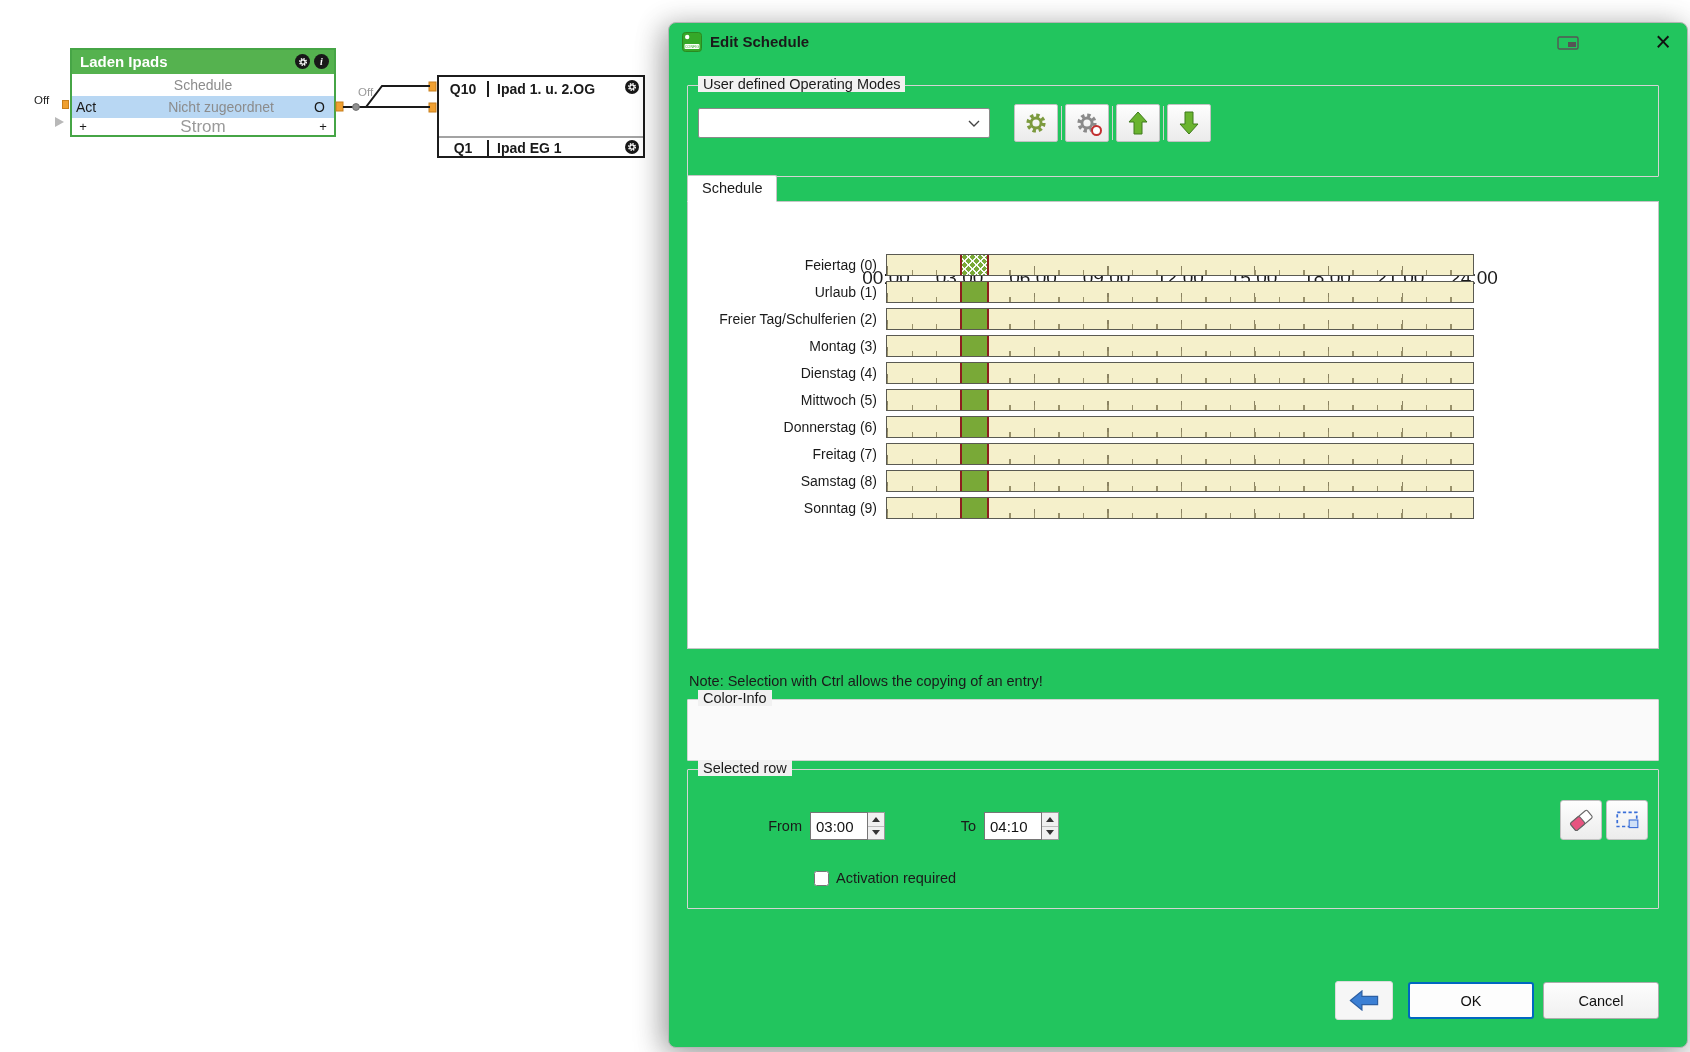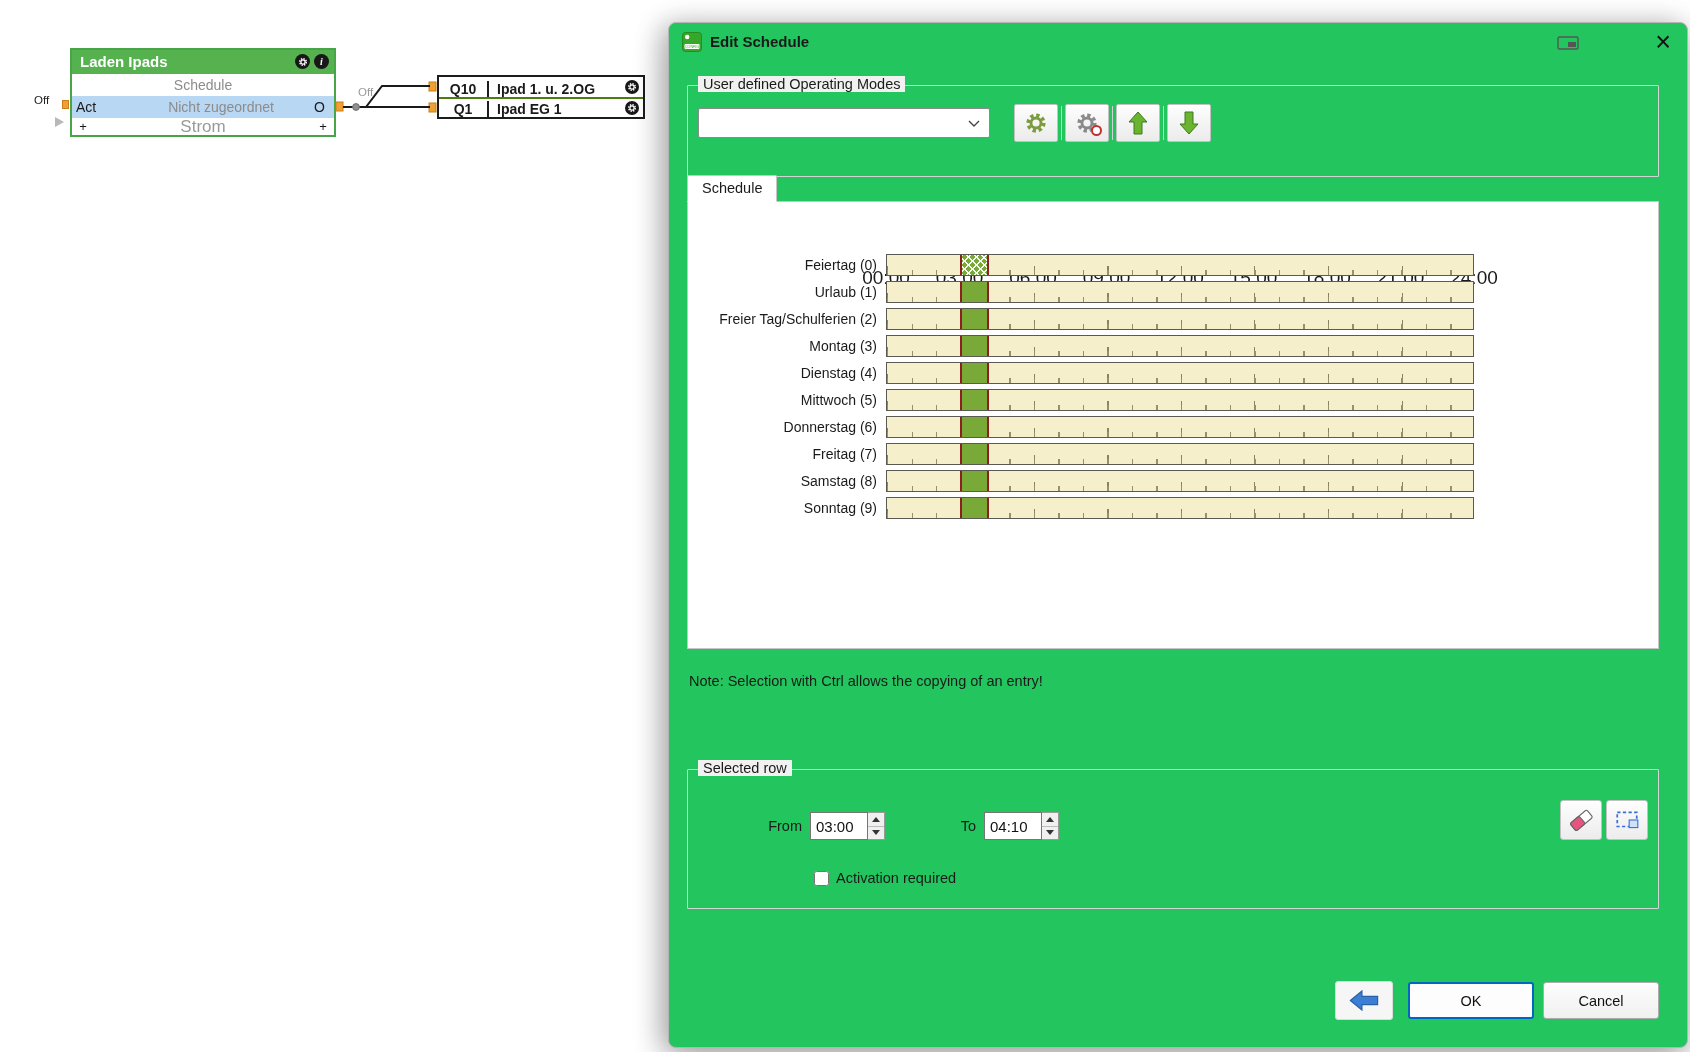--- a/index.html
+++ b/index.html
@@ -23,21 +23,21 @@
   .frow.strom { height:17px; }
   .frow.strom .pl { width:22px; text-align:center; font-size:13px; }
   .frow.strom .mid { flex:1; text-align:center; color:#9a9a9a; font-size:17px; }
   .off-label { position:absolute; font-size:11.5px; }
   .nub { position:absolute; background:#f0a030; border:1px solid #c87f1c; }
   .in-arrow { position:absolute; width:0; height:0; border-top:5px solid transparent; border-bottom:5px solid transparent; border-left:9px solid #b8b8b8; }
   .wires { position:absolute; left:0; top:0; pointer-events:none; }
 
   .qgroup { position:absolute; left:437px; top:75px; width:208px; border:2px solid #1c1c1c; background:#fff; }
   .qrow { display:flex; align-items:flex-end; height:20px; position:relative; }
-  .qrow + .qrow { border-top:2px solid #4d7c0f; }
+  .qrow + .qrow { border-top:2px solid #a3a3a3;margin-top:39px; }
   .qport { width:50px; border-right:2px solid #1c1c1c; display:flex; align-items:center; justify-content:center; font-weight:bold; font-size:14px; }
   .qlabel { flex:1; padding-left:8px; font-weight:bold; font-size:14px; display:flex; align-items:center; }
   .qgear { position:absolute; right:4px; top:50%; transform:translateY(-50%); width:14px; height:14px; border-radius:50%; background:#181818; color:#fff; display:flex; align-items:center; justify-content:center; }
   .qgear svg { width:10px; height:10px; }
 
   
   .dialog { position:absolute; left:668px; top:22px; width:1020px; height:1026px; background:#22c55e; border:1px solid #b5b5b5; border-radius:8px; box-shadow:-8px 0 26px rgba(0,0,0,.18), 0 12px 34px rgba(0,0,0,.28); }
   .titlebar { position:absolute; left:0; top:0; right:0; height:38px; }
   .app-icon { position:absolute; left:13px; top:9px; width:20px; height:20px; }
   .dlg-title { position:absolute; left:41px; top:10px; font-size:15px; font-weight:600; }
@@ -344,20 +344,23 @@
               <div class="ticks"></div>
               <div class="seg" style="left: 12.5%; width: 4.86111%;"></div>
             </div>
           </div>
         </div>
     </div>
   </div>
 
   <div class="hint">Note: Selection with Ctrl allows the copying of an entry!</div>
 
+  <div class="groupbox colorinfo-group">
+    <span class="legend">Color-Info</span>
+  </div>
 
   <div class="groupbox selrow-group">
     <span class="legend">Selected row</span>
 
     <span class="fieldlbl lbl-from">From</span>
     <span class="inwrap inwrap-from">
       <input class="timebox" type="text" value="03:00" style="">
       <span class="spin">
         <div>
             <span class="tri-up"></span>

